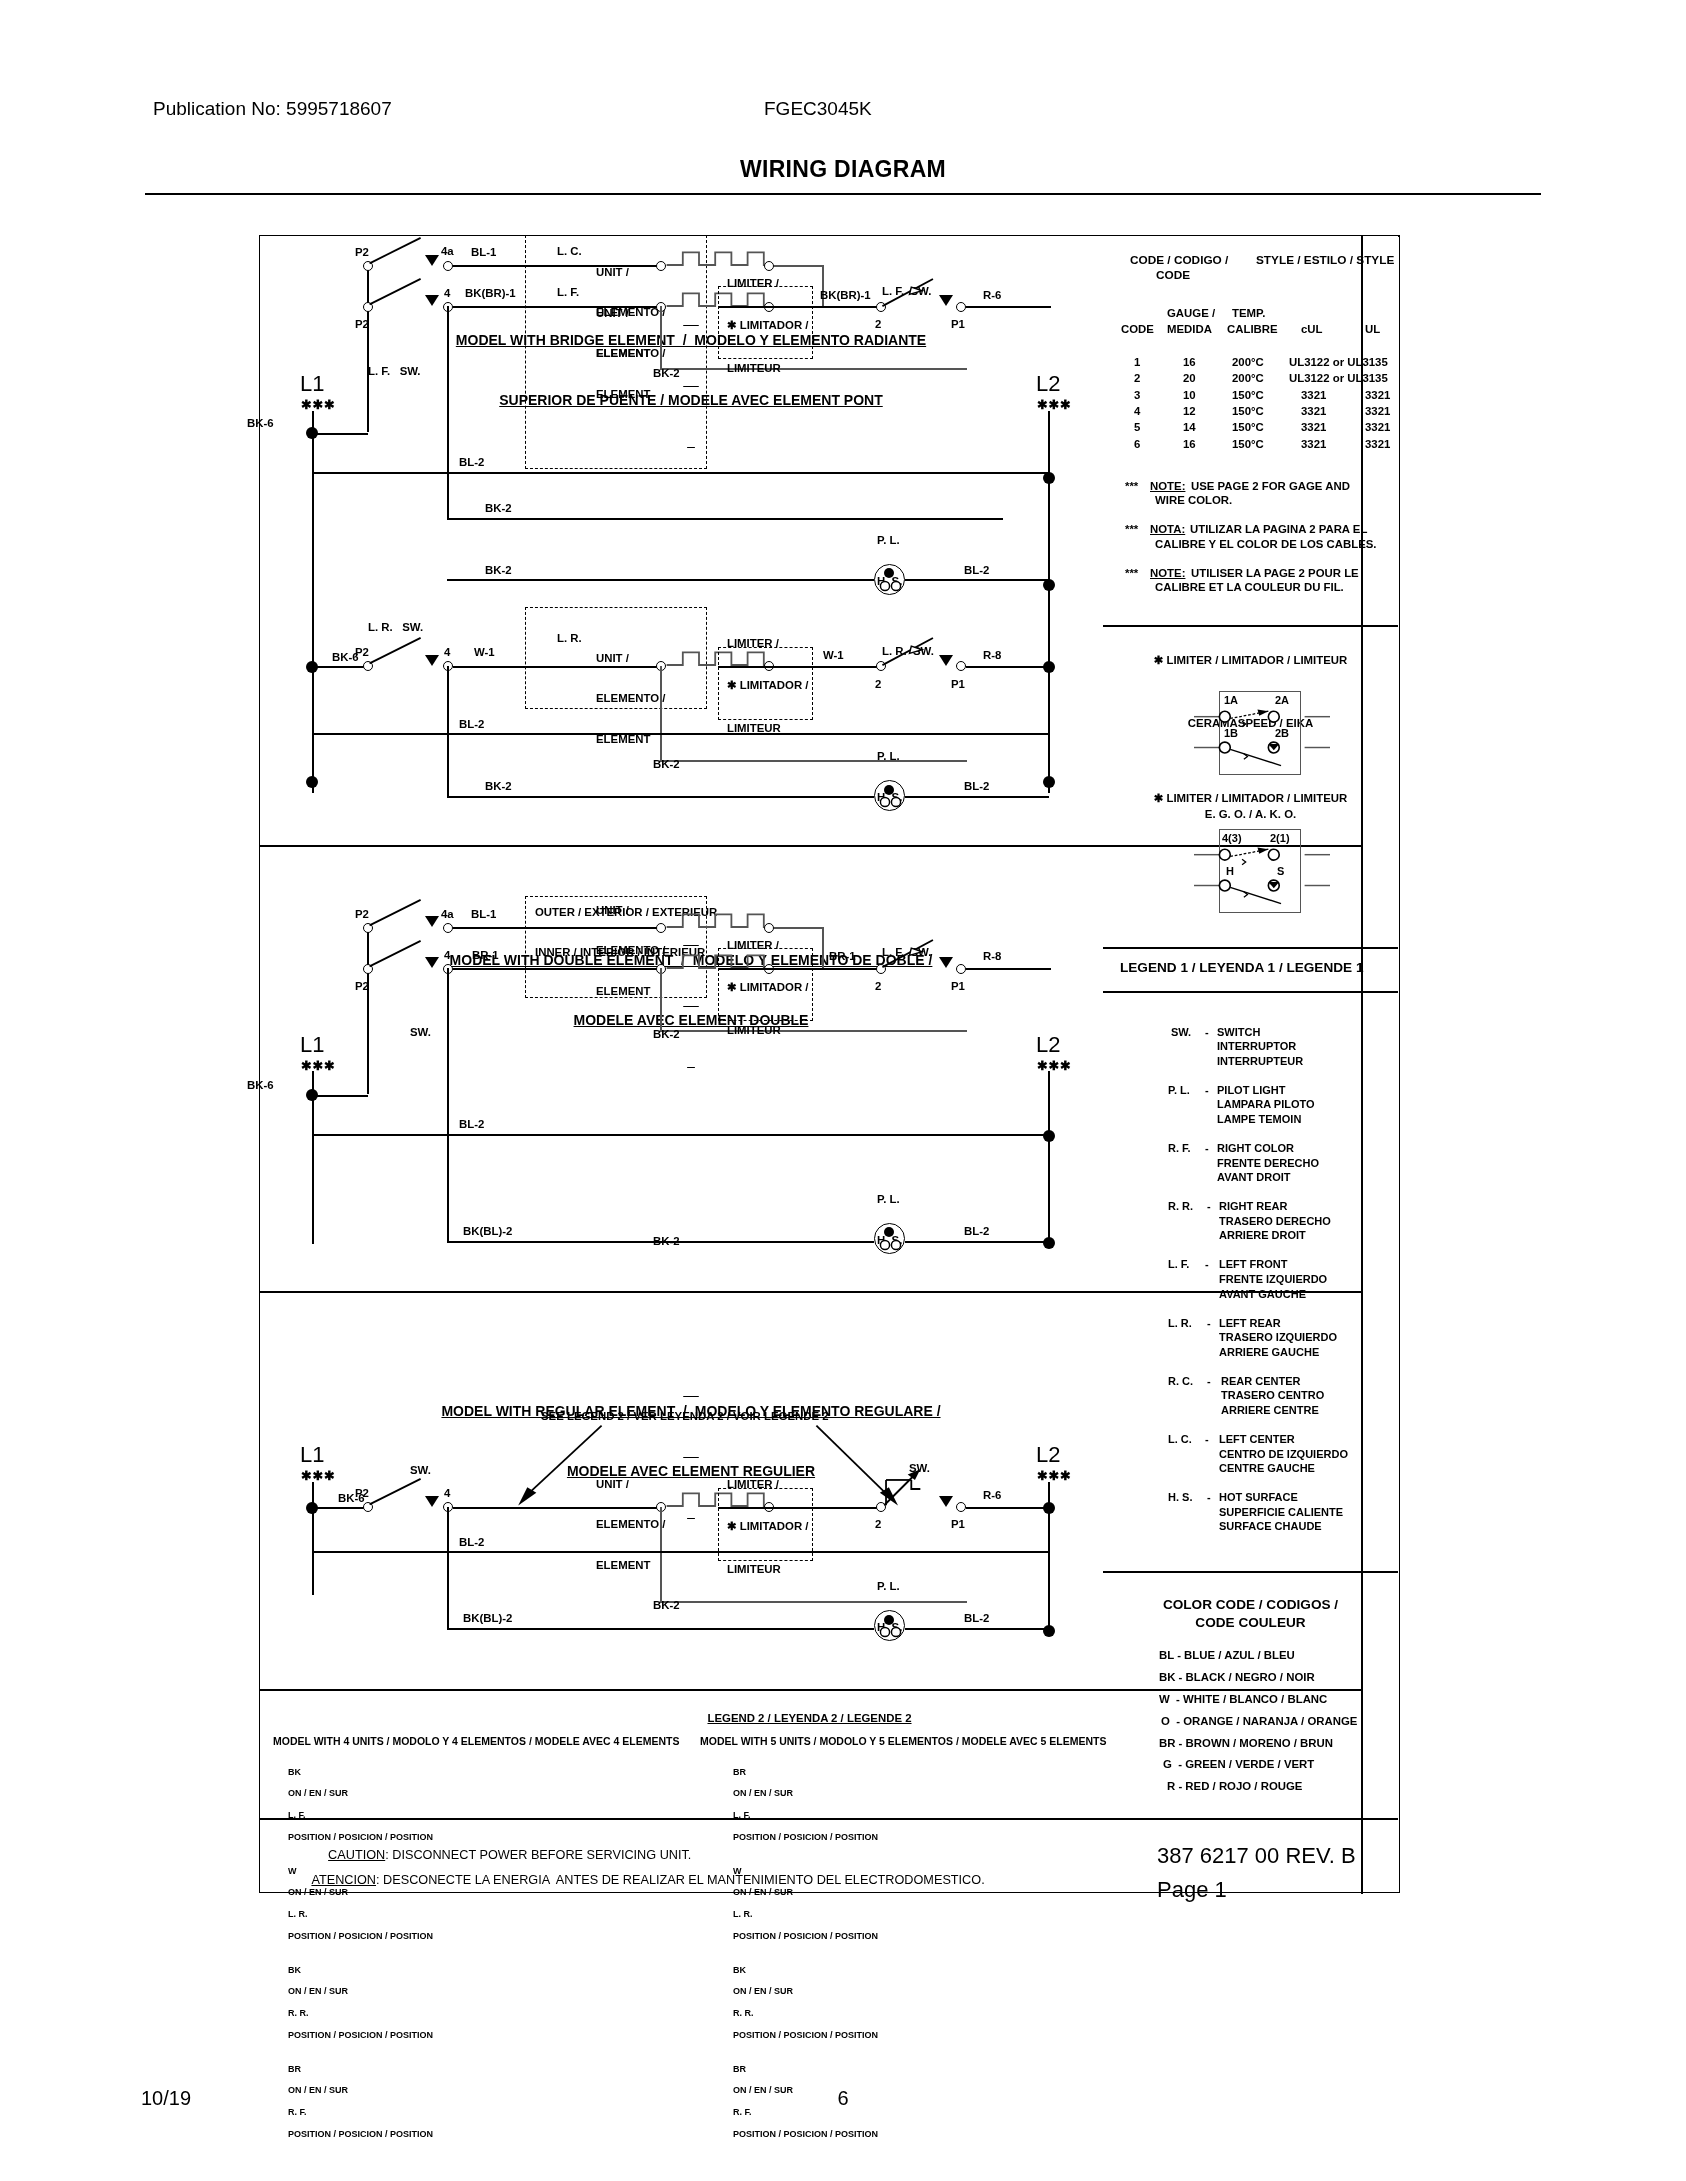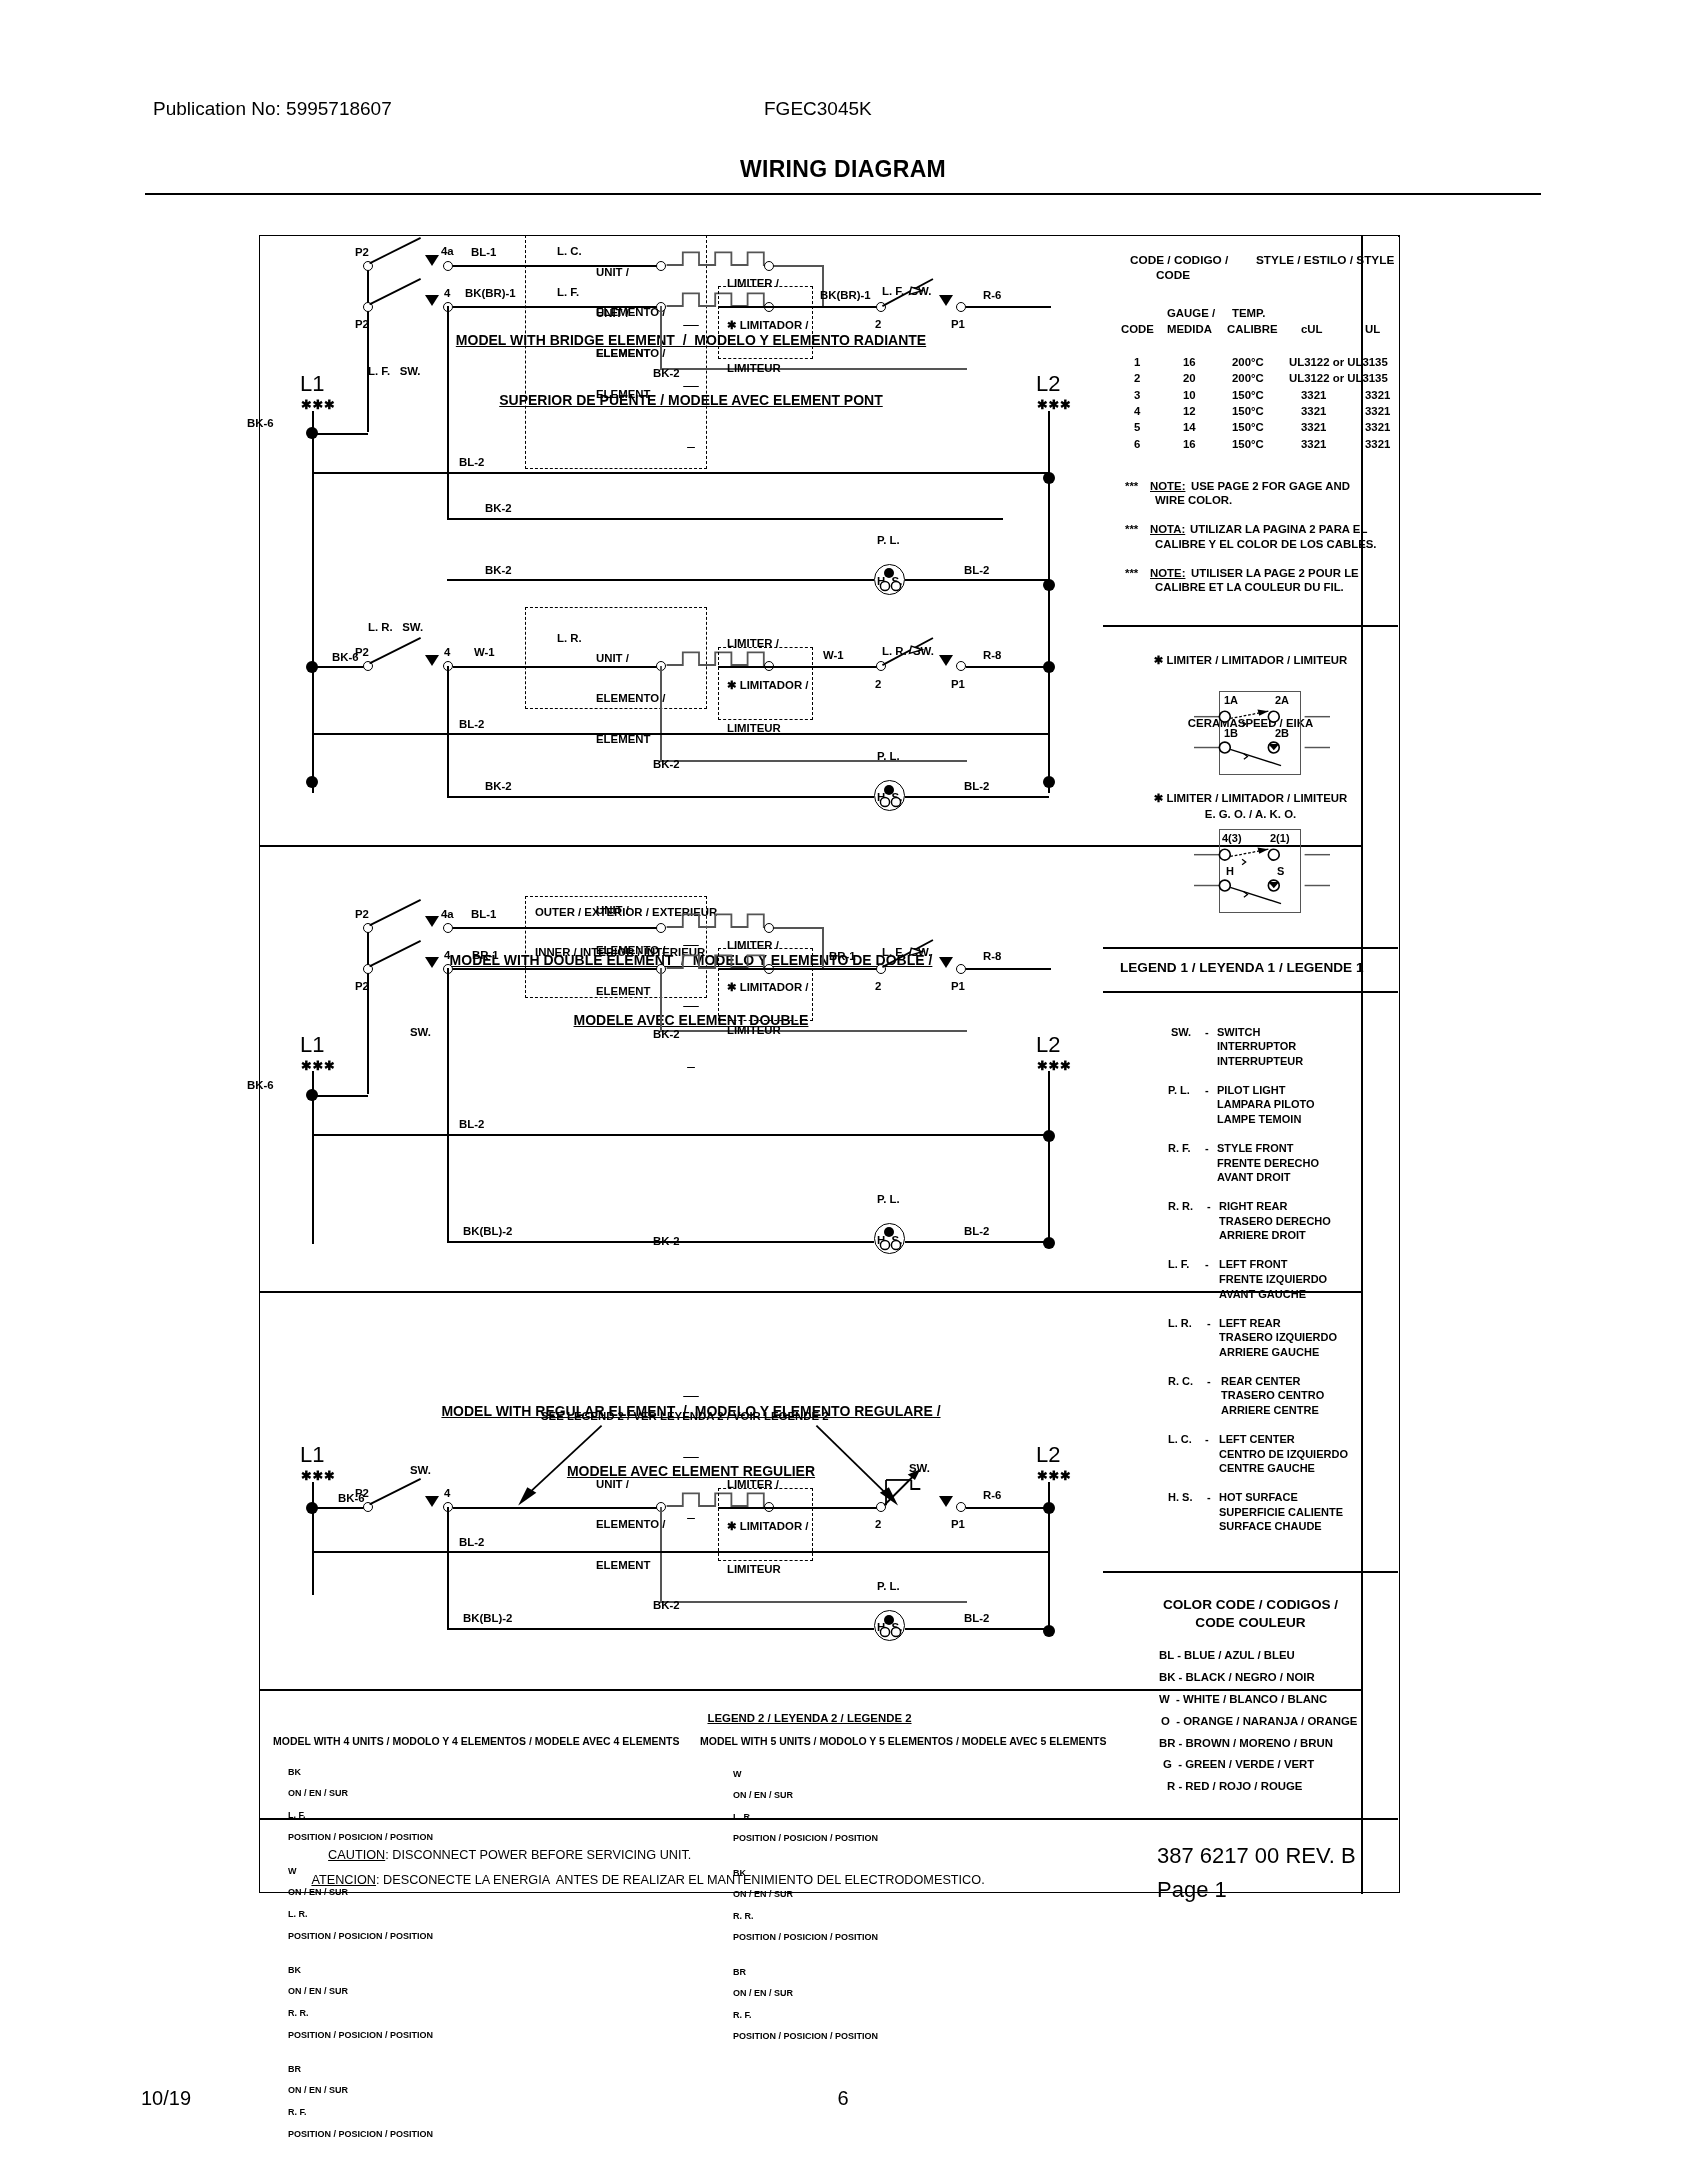--- a/index.html
+++ b/index.html
@@ -537,20 +537,29 @@
       <span style="display:inline-block; width:9px;"></span>
       <span>ON / EN / SUR</span>
       <span style="display:inline-block; width:9px;"></span>
       <span>R. F.</span>
       <span style="display:inline-block; width:12.7px;"></span>
       <span>POSITION / POSICION / POSITION</span>
     </div>
   </div>
 
   <div style="position:absolute; left:718px; top:1756px;">
+    <div class="t8" style="position:relative; left:0; top:0;">
+      <span>BR</span>
+      <span style="display:inline-block; width:9px;"></span>
+      <span>ON / EN / SUR</span>
+      <span style="display:inline-block; width:9px;"></span>
+      <span>L. F.</span>
+      <span style="display:inline-block; width:22px;"></span>
+      <span>POSITION / POSICION / POSITION</span>
+    </div>
     <div class="t8" style="position:relative; left:0; top:1.8px;">
       <span>W</span>
       <span style="display:inline-block; width:14.5px;"></span>
       <span>ON / EN / SUR</span>
       <span style="display:inline-block; width:9px;"></span>
       <span>L. R.</span>
       <span style="display:inline-block; width:22px;"></span>
       <span>POSITION / POSICION / POSITION</span>
     </div>
     <div class="t8" style="position:relative; left:0; top:3.6px;">
@@ -712,21 +721,21 @@
     <div class="t" style="left:114px; top:62px; font-size:11px;">INTERRUPTEUR</div>
 
     <div class="t" style="left:65px; top:91px; font-size:11px;">P. L.</div>
     <div class="t" style="left:102px; top:91px; font-size:11px;">-</div>
     <div class="t" style="left:114px; top:91px; font-size:11px;">PILOT LIGHT</div>
     <div class="t" style="left:114px; top:105px; font-size:11px;">LAMPARA PILOTO</div>
     <div class="t" style="left:114px; top:120px; font-size:11px;">LAMPE TEMOIN</div>
 
     <div class="t" style="left:65px; top:149px; font-size:11px;">R. F.</div>
     <div class="t" style="left:102px; top:149px; font-size:11px;">-</div>
-    <div class="t" style="left:114px; top:149px; font-size:11px;">STYLE FRONT</div>
+    <div class="t" style="left:114px; top:149px; font-size:11px;">RIGHT COLOR</div>
     <div class="t" style="left:114px; top:164px; font-size:11px;">FRENTE DERECHO</div>
     <div class="t" style="left:114px; top:178px; font-size:11px;">AVANT DROIT</div>
 
     <div class="t" style="left:65px; top:207px; font-size:11px;">R. R.</div>
     <div class="t" style="left:104px; top:207px; font-size:11px;">-</div>
     <div class="t" style="left:116px; top:207px; font-size:11px;">RIGHT REAR</div>
     <div class="t" style="left:116px; top:222px; font-size:11px;">TRASERO DERECHO</div>
     <div class="t" style="left:116px; top:236px; font-size:11px;">ARRIERE DROIT</div>
 
     <div class="t" style="left:65px; top:265px; font-size:11px;">L. F.</div>

